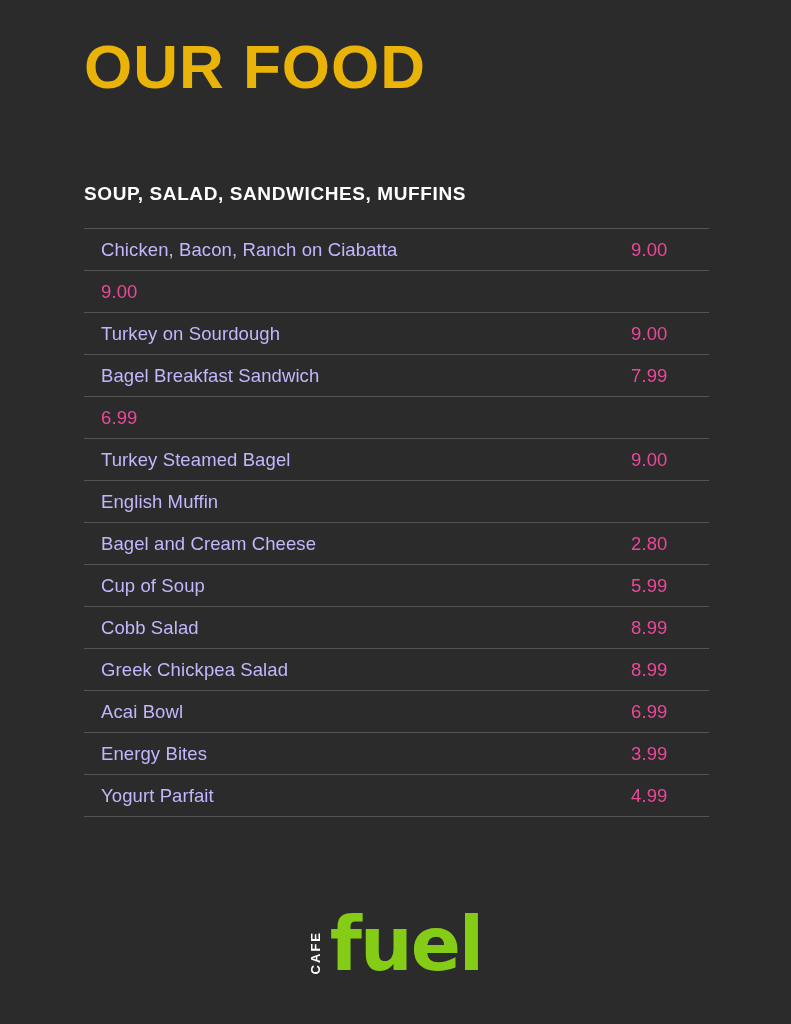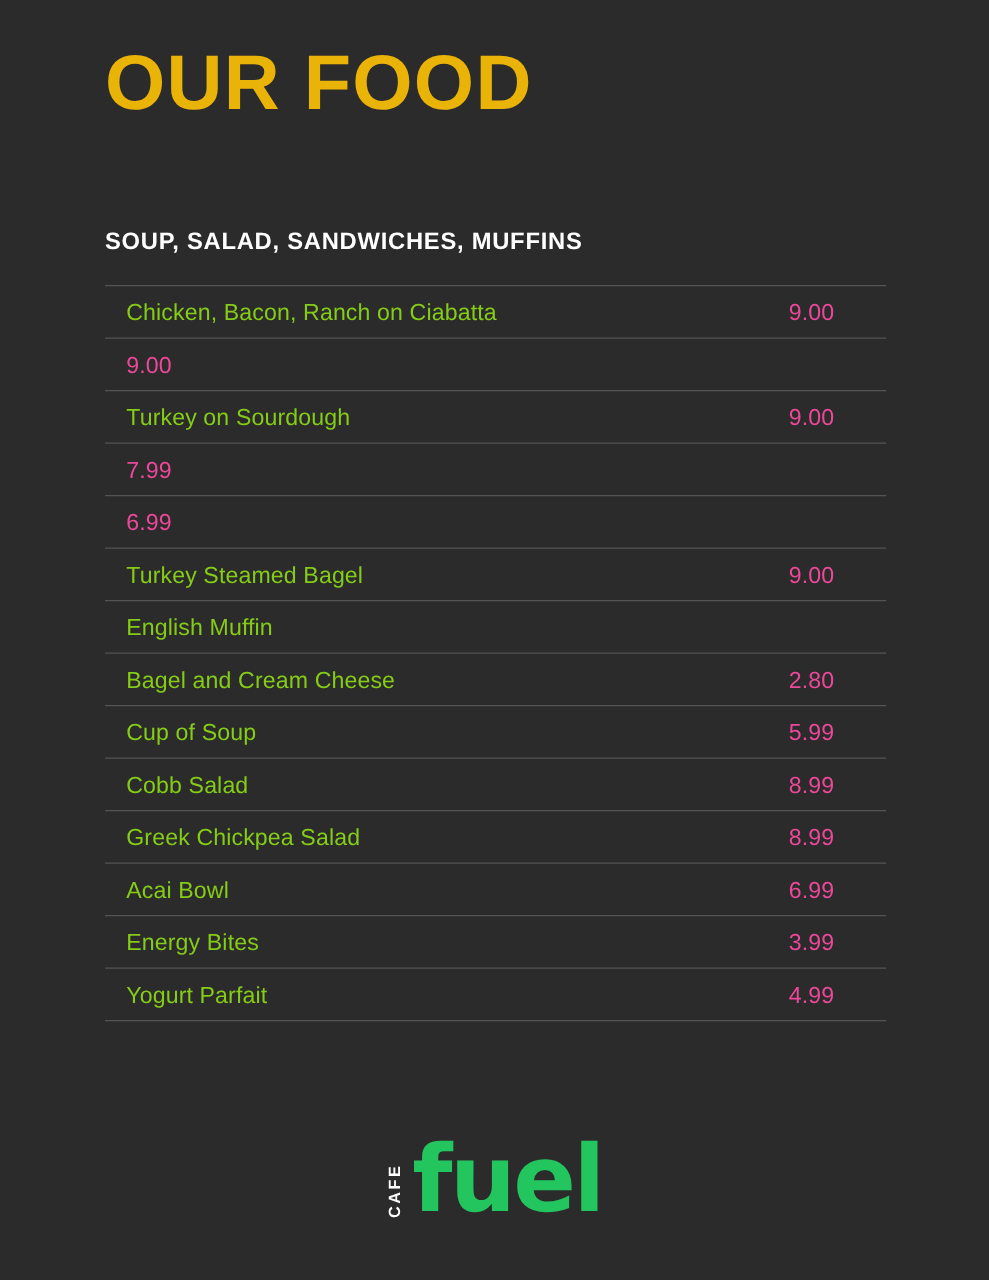--- a/index.html
+++ b/index.html
@@ -53,21 +53,21 @@
     height: 41px;
     padding: 0 0 0 17px;
     border-bottom: 1px solid #555453;
   }
   .menu-row:first-child {
     border-top: 1px solid #555453;
   }
   .item-name {
     font-size: 18.5px;
     font-weight: 400;
-    color: #84cc16;
+    color: #c4b5fd;
     letter-spacing: 0.1px;
     white-space: nowrap;
   }
   .item-price {
     font-size: 18.5px;
     font-weight: 400;
     color: #ec4899;
     letter-spacing: 0.1px;
     padding-right: 22px;
     min-width: 56px;
@@ -93,21 +93,21 @@
     letter-spacing: 2px;
     color: #ffffff;
     writing-mode: vertical-rl;
     transform: rotate(180deg);
     line-height: 1;
     padding-bottom: 4px;
   }
   .logo-word {
     font-size: 74px;
     font-weight: bold;
-    color: #22c55e;
+    color: #84cc16;
     line-height: 0.8;
     letter-spacing: -2px;
     font-family: "DejaVu Sans", sans-serif;
   }
 </style>
 </head>
 <body>
 
 <div class="page">
 
@@ -121,20 +121,21 @@
         <span class="item-price">9.00</span>
       </div>
       <div class="menu-row">
         <span class="item-price">9.00</span>
       </div>
       <div class="menu-row">
         <span class="item-name">Turkey on Sourdough</span>
         <span class="item-price">9.00</span>
       </div>
       <div class="menu-row">
+        <span class="item-name">Bagel Breakfast Sandwich</span>
         <span class="item-price">7.99</span>
       </div>
       <div class="menu-row">
         <span class="item-price">6.99</span>
       </div>
       <div class="menu-row">
         <span class="item-name">Turkey Steamed Bagel</span>
         <span class="item-price">9.00</span>
       </div>
       <div class="menu-row">

